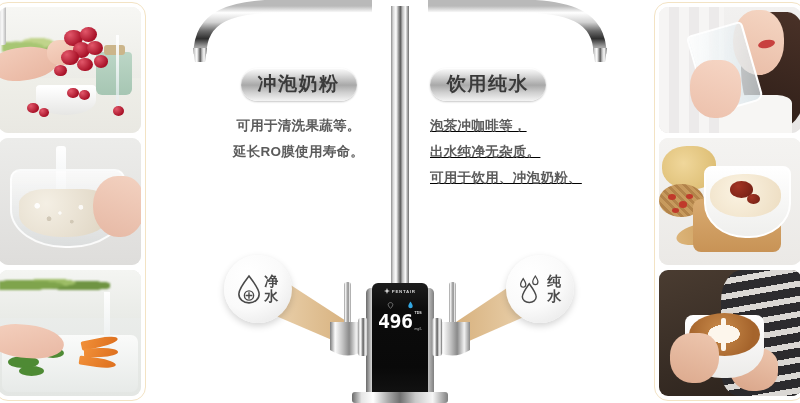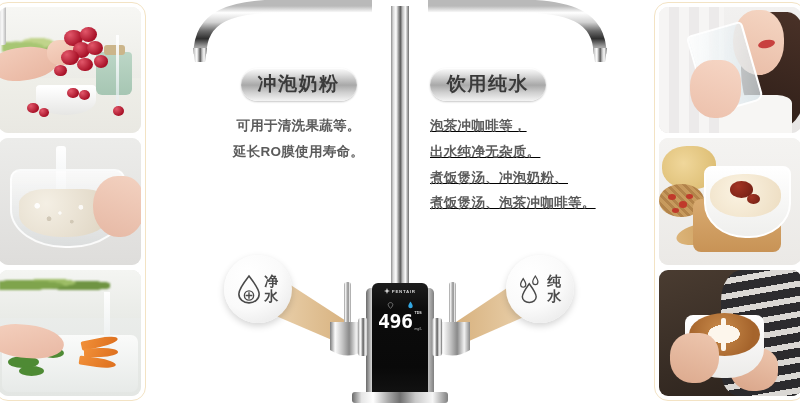--- a/index.html
+++ b/index.html
@@ -407,22 +407,21 @@
       <div>可用于清洗果蔬等。</div>
       <div>延长RO膜使用寿命。</div>
     </div>
   </div>
 
   <div class="copy right">
     <div class="pill">饮用纯水</div>
     <div class="body-text">
       <div>泡茶冲咖啡等，</div>
       <div>出水纯净无杂质。</div>
-      <div>煮饭煲汤、冲泡奶粉、</div>
-      <div>煮饭煲汤、泡茶冲咖啡等。</div>
+      <div>可用于饮用、冲泡奶粉、</div>
     </div>
   </div>
 
   <div class="bubble b-left">
     <svg width="24" height="30" viewBox="0 0 26 32">
       <path d="M13,2 C13,2 24,16 24,21.5 C24,27.3 19.1,31 13,31 C6.9,31 2,27.3 2,21.5 C2,16 13,2 13,2 Z" fill="none" stroke="#4a4a4a" stroke-width="1.7"></path>
       <circle cx="13" cy="23" r="5" fill="none" stroke="#4a4a4a" stroke-width="1.5"></circle>
       <path d="M13,20 L13,26 M10,23 L16,23" stroke="#4a4a4a" stroke-width="1.5" stroke-linecap="round"></path>
     </svg>
     <div class="bub-label">

